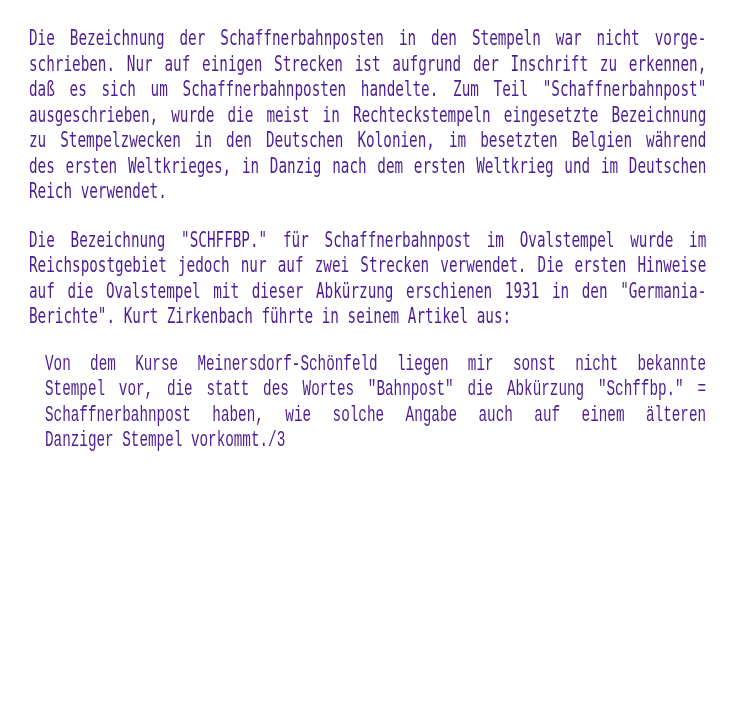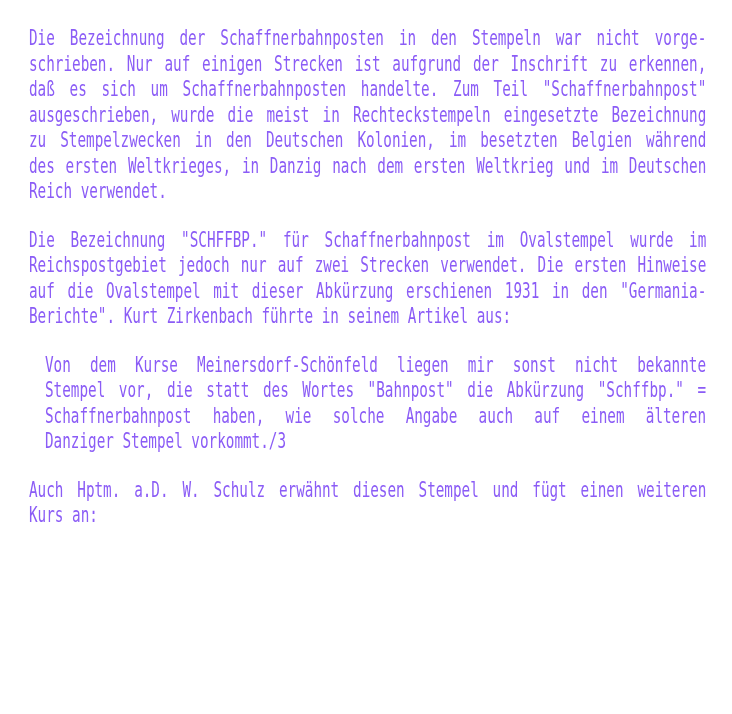--- a/index.html
+++ b/index.html
@@ -8,25 +8,25 @@
     height: 714px;
     background: #ffffff;
     overflow: hidden;
   }
   .page {
     box-sizing: border-box;
     width: 732px;
     height: 714px;
     padding: 25px 0 0 29px;
     background: #ffffff;
-    color: #8b5cf6;
+    color: #4c1d95;
     font-family: "DejaVu Sans Mono", "Liberation Mono", monospace;
   }
   .block { margin: 0 0 23px 0; }
-  .block.quote { padding-left: 16px; }
+  .block.quote { padding-left: 16px; font-family: Liberation Mono, monospace; }
   .line {
     font-size: 22px;
     line-height: 25.5px;
     width: 1042px;              
     transform: scaleX(0.65);
     transform-origin: 0 0;
     text-align: justify;
     text-align-last: justify;
     text-justify: inter-word;
   }
@@ -55,20 +55,16 @@
     <div class="line">Berichte". Kurt Zirkenbach führte in seinem Artikel aus:</div>
   </div>
 
   <div class="block quote">
     <div class="line">Von dem Kurse Meinersdorf-Schönfeld liegen mir sonst nicht bekannte</div>
     <div class="line">Stempel vor, die statt des Wortes "Bahnpost" die Abkürzung "Schffbp." =</div>
     <div class="line">Schaffnerbahnpost haben, wie solche Angabe auch auf einem älteren</div>
     <div class="line">Danziger Stempel vorkommt./3</div>
   </div>
 
-  <div class="block">
-    <div class="line">Auch Hptm. a.D. W. Schulz erwähnt diesen Stempel und fügt einen weiteren</div>
-    <div class="line">Kurs an:</div>
-  </div>
 
 
 
 </div>
 
 </body></html>

